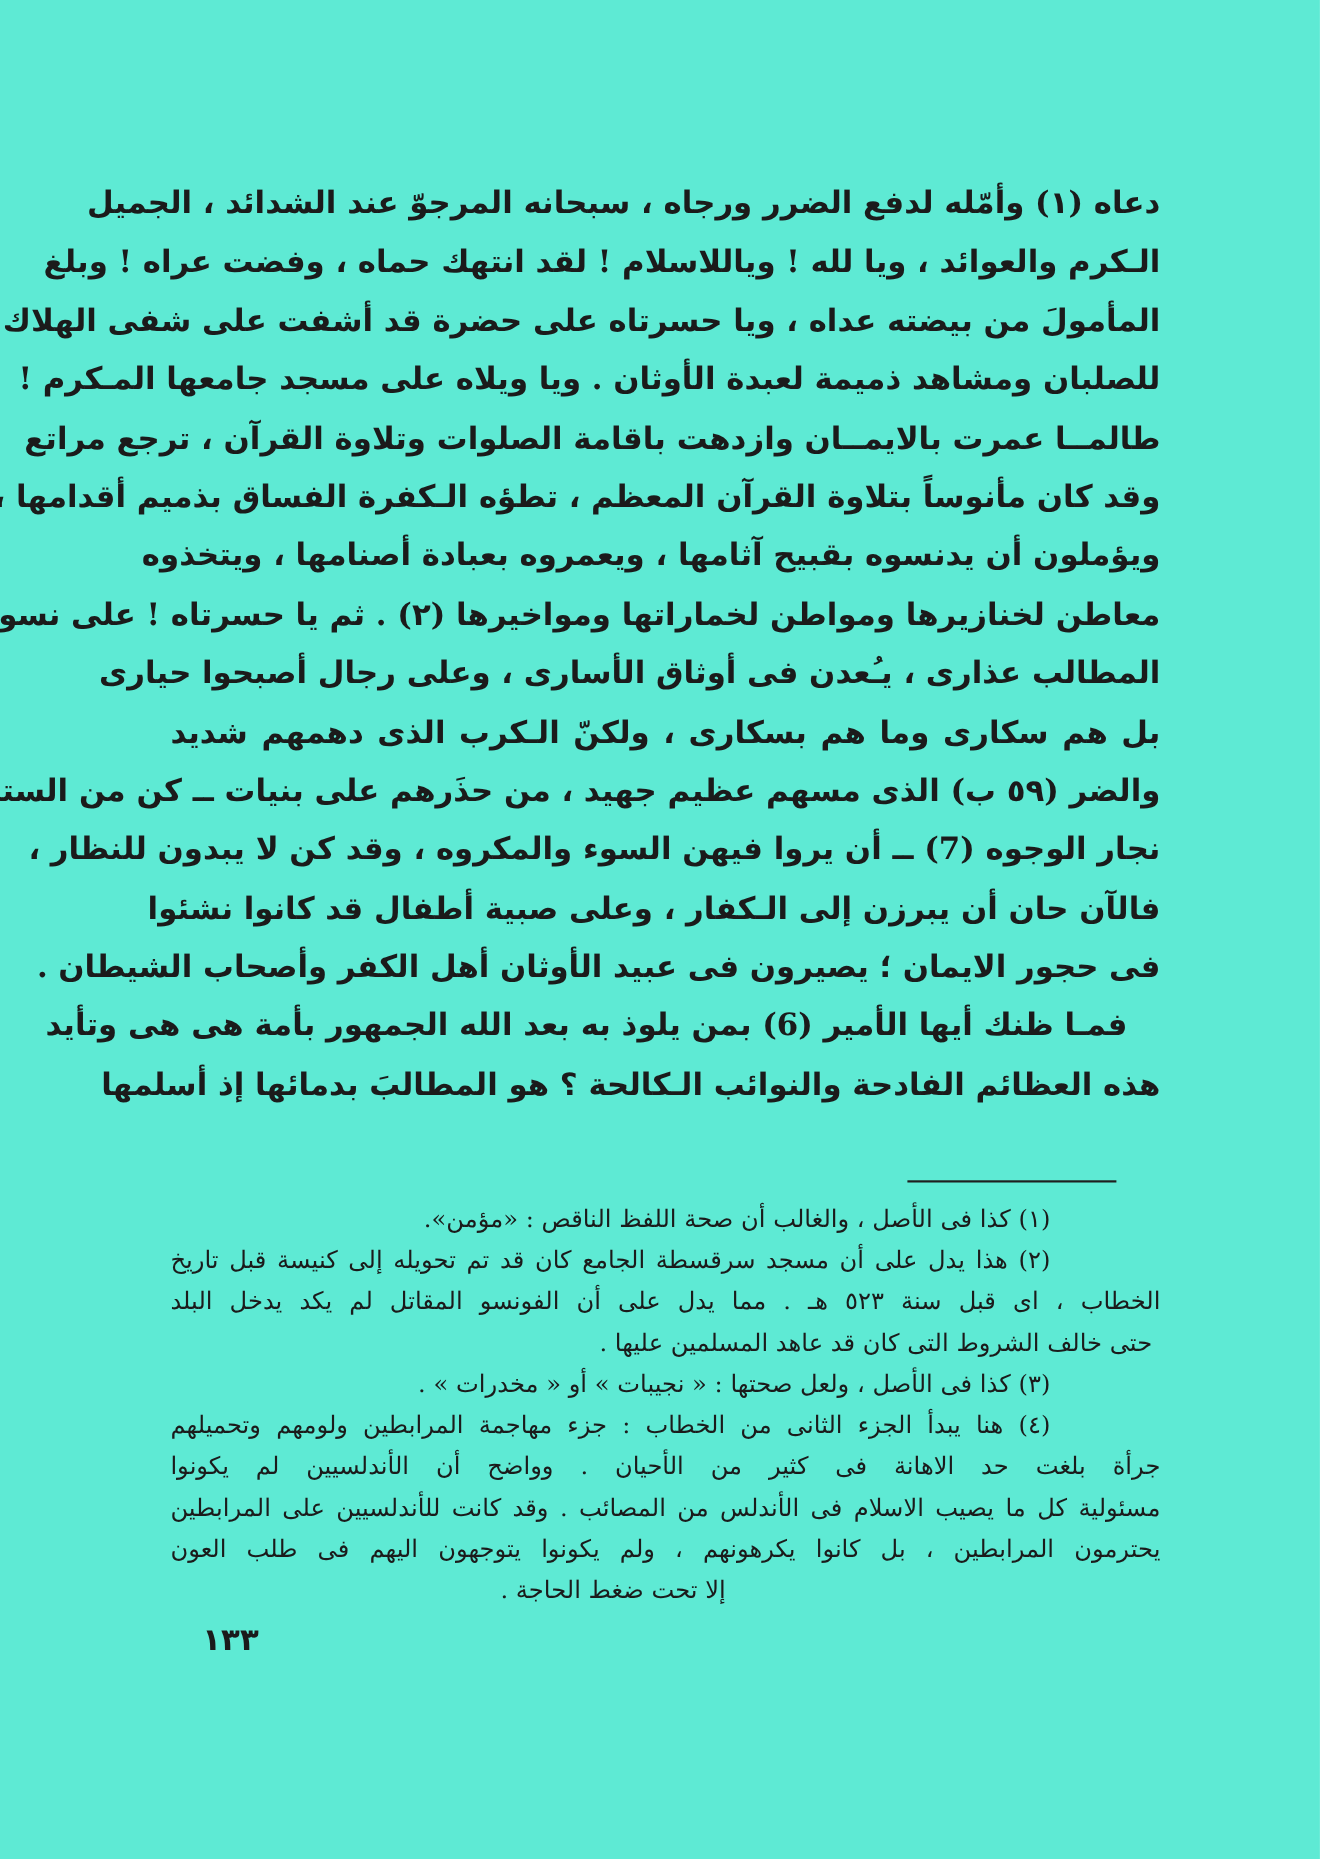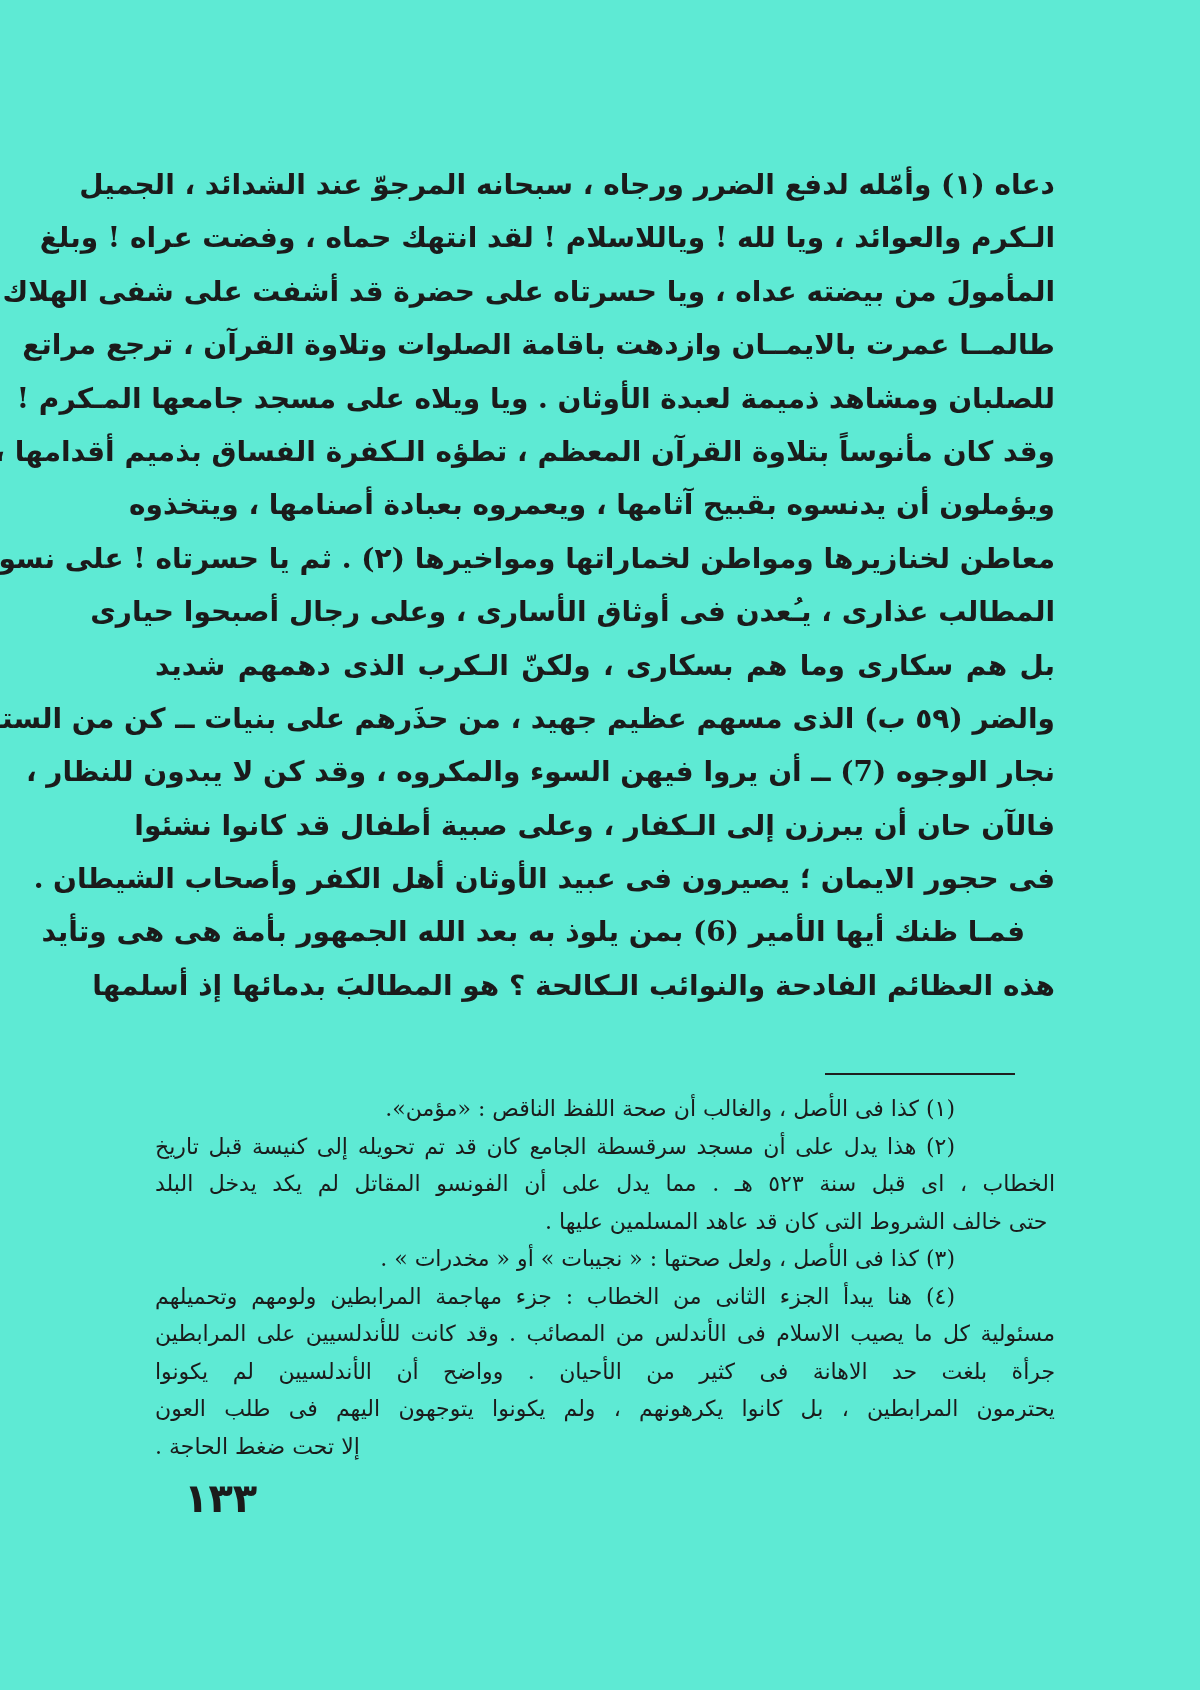--- a/index.html
+++ b/index.html
@@ -76,45 +76,45 @@
   .fline.fn-cont{                 
     text-align:justify;
     text-align-last:justify;
     text-justify:inter-word;
   }
   .fline.fn-last-left{            
     text-align:left;
     padding-left:390px;
   }
   .fline.fn-last-right{           
-    text-align:left;
+    text-align:center;
     padding-right:95px;
   }
   
   .page-number{
     position:absolute;
     top:1474px;
     left:184px;
-    font-size:40px;
+    font-size:28px;
     font-weight:bold;
     letter-spacing:4px;
     direction:rtl;
   }
 </style>
 </head>
 <body>
 
 <div class="page">
 
   <div class="body-block">
     <div class="bline">دعاه (١) وأمّله لدفع الضرر ورجاه ، سبحانه المرجوّ عند الشدائد ، الجميل</div>
     <div class="bline">الـكرم والعوائد ، ويا لله ! وياللاسلام ! لقد انتهك حماه ، وفضت عراه ! وبلغ</div>
     <div class="bline">المأمولَ من بيضته عداه ، ويا حسرتاه على حضرة قد أشفت على شفى الهلاك !</div>
+    <div class="bline">للصلبان ومشاهد ذميمة لعبدة الأوثان . ويا ويلاه على مسجد جامعها المـكرم !</div>
     <div class="bline">طالمــا عمرت بالايمــان وازدهت باقامة الصلوات وتلاوة القرآن ، ترجع مراتع</div>
-    <div class="bline">للصلبان ومشاهد ذميمة لعبدة الأوثان . ويا ويلاه على مسجد جامعها المـكرم !</div>
     <div class="bline">وقد كان مأنوساً بتلاوة القرآن المعظم ، تطؤه الـكفرة الفساق بذميم أقدامها ،</div>
     <div class="bline">ويؤملون أن يدنسوه بقبيح آثامها ، ويعمروه بعبادة أصنامها ، ويتخذوه</div>
     <div class="bline">معاطن لخنازيرها ومواطن لخماراتها ومواخيرها (٢) . ثم يا حسرتاه ! على نسوة</div>
     <div class="bline">المطالب عذارى ، يـُعدن فى أوثاق الأسارى ، وعلى رجال أصبحوا حيارى</div>
     <div class="bline">بل هم سكارى وما هم بسكارى ، ولكنّ الـكرب الذى دهمهم شديد</div>
     <div class="bline">والضر (٥٩ ب) الذى مسهم عظيم جهيد ، من حذَرهم على بنيات ــ كن من الستر</div>
     <div class="bline">نجار الوجوه (7) ــ أن يروا فيهن السوء والمكروه ، وقد كن لا يبدون للنظار ،</div>
     <div class="bline">فالآن حان أن يبرزن إلى الـكفار ، وعلى صبية أطفال قد كانوا نشئوا</div>
     <div class="bline">فى حجور الايمان ؛ يصيرون فى عبيد الأوثان أهل الكفر وأصحاب الشيطان .</div>
     <div class="bline para-start">فمـا ظنك أيها الأمير (6) بمن يلوذ به بعد الله الجمهور بأمة هى هى وتأيد</div>
@@ -123,21 +123,21 @@
 
   <div class="fn-rule"></div>
 
   <div class="fn-block">
     <div class="fline fn-start-short">(١) كذا فى الأصل ، والغالب أن صحة اللفظ الناقص : «مؤمن».</div>
     <div class="fline fn-start-full">(٢) هذا يدل على أن مسجد سرقسطة الجامع كان قد تم تحويله إلى كنيسة قبل تاريخ</div>
     <div class="fline fn-cont">الخطاب ، اى قبل سنة ٥٢٣ هـ . مما يدل على أن الفونسو المقاتل لم يكد يدخل البلد</div>
     <div class="fline fn-last-left">حتى خالف الشروط التى كان قد عاهد المسلمين عليها .</div>
     <div class="fline fn-start-short">(٣) كذا فى الأصل ، ولعل صحتها : « نجيبات » أو « مخدرات » .</div>
     <div class="fline fn-start-full">(٤) هنا يبدأ الجزء الثانى من الخطاب : جزء مهاجمة المرابطين ولومهم وتحميلهم</div>
+    <div class="fline fn-cont">جرأة بلغت حد الاهانة فى كثير من الأحيان . وواضح أن الأندلسيين لم يكونوا</div>
     <div class="fline fn-cont">مسئولية كل ما يصيب الاسلام فى الأندلس من المصائب . وقد كانت للأندلسيين على المرابطين</div>
-    <div class="fline fn-cont">جرأة بلغت حد الاهانة فى كثير من الأحيان . وواضح أن الأندلسيين لم يكونوا</div>
     <div class="fline fn-cont">يحترمون المرابطين ، بل كانوا يكرهونهم ، ولم يكونوا يتوجهون اليهم فى طلب العون</div>
     <div class="fline fn-last-right">إلا تحت ضغط الحاجة .</div>
   </div>
 
   <div class="page-number">١٣٣</div>
 
 </div>
 
 </body></html>

